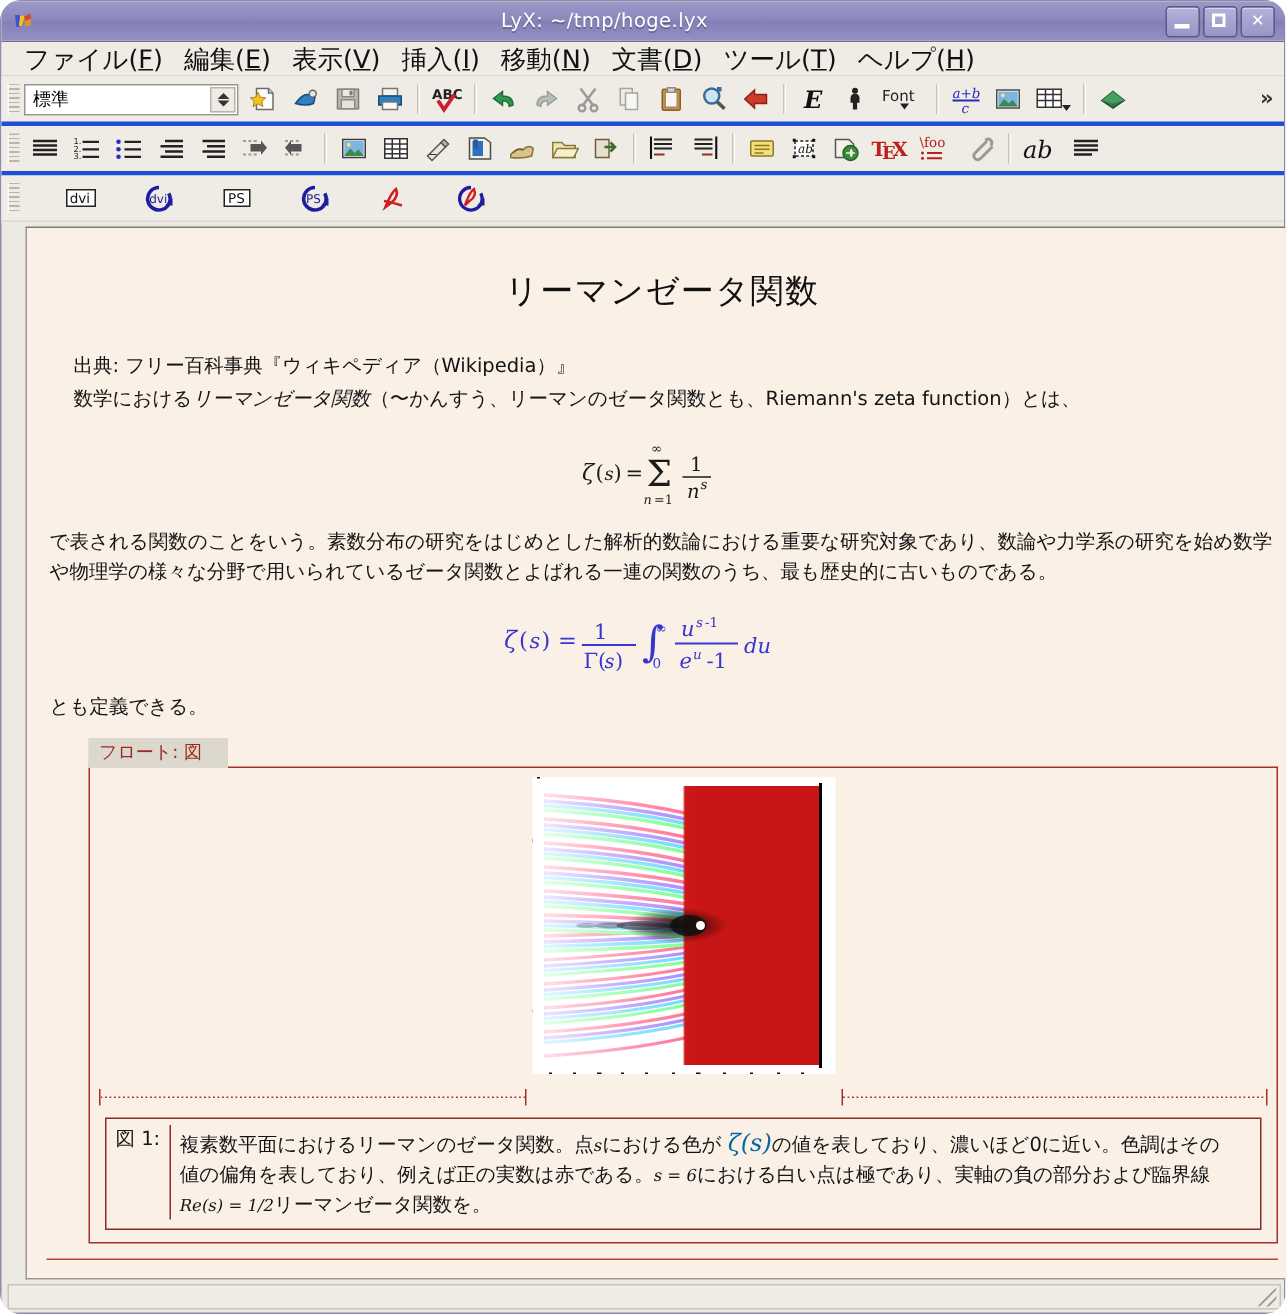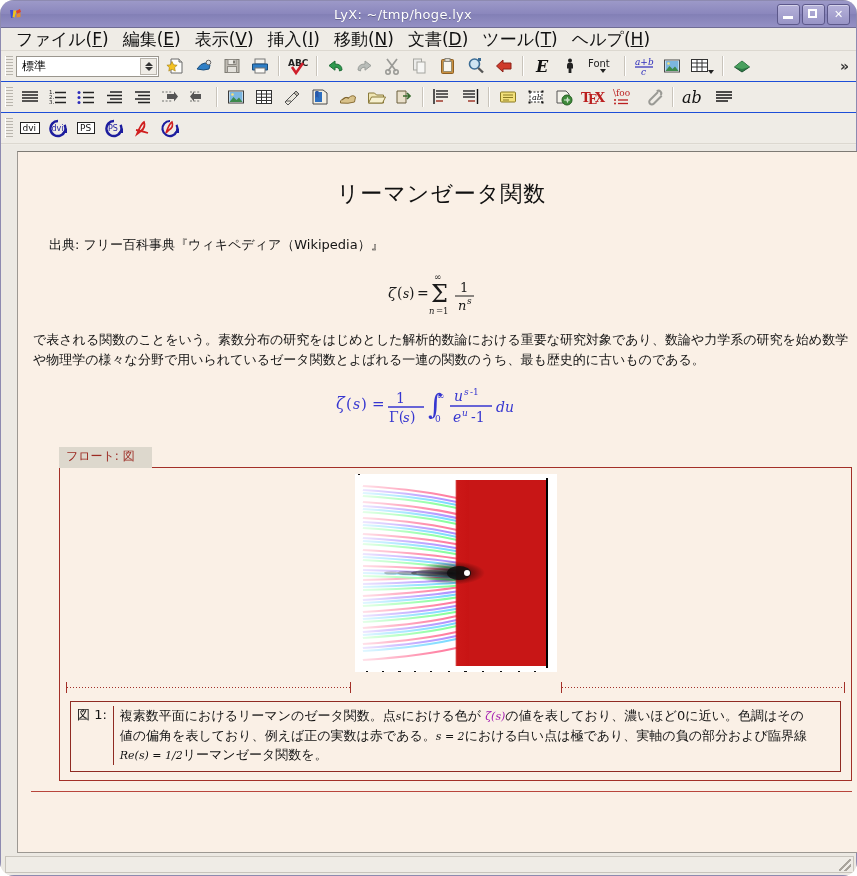--- a/index.html
+++ b/index.html
@@ -95,21 +95,21 @@
   }
   .mn { text-decoration: none; }
   .mn u { text-decoration: underline; }
 
   
   .toolbars { background: #efece6; padding-bottom: 1px; }
   .toolrow {
     display: flex; align-items: center;
     height: 28px;
     padding: 1px 0 1px 2px;
-    border-bottom: 1px solid #1d4ed8;
+    border-bottom: 3px solid #1d4ed8;
     background: #efece6;
   }
   .grip {
     width: 7px; height: 20px; margin: 0 3px 0 2px;
     background: repeating-linear-gradient(to bottom,
       #b9b5ad 0px, #b9b5ad 1px, #efece6 1px, #efece6 3px);
     border-left: 1px solid #ffffff;
     flex: 0 0 auto;
   }
   .tsep {
@@ -286,21 +286,21 @@
     border-left: 1px solid #8f2a22;
     padding-left: 6px;
     font-size: 13px;
     line-height: 1.5;
     color: #141414;
   }
   .hr-red {
     border: 0; border-top: 1px solid #b8453b;
     margin: 10px 0 6px 0;
   }
-  .math-blue { color: #a21caf; font-family: "DejaVu Serif", serif; font-style: italic; font-size: 11px; }
+  .math-blue { color: #0369a1; font-family: "DejaVu Serif", serif; font-style: italic; font-size: 16px; }
   .math-small { font-family: "DejaVu Serif", serif; font-style: italic; font-size: 11px; }
 
   
   .statusbar {
     position: absolute;
     left: 4px; top: 855px;
     width: 849px; height: 17px;
     background: #efece6;
     border: 1px solid #c8c4bc;
     box-sizing: border-box;
@@ -722,21 +722,21 @@
             <g stroke="#222" stroke-width="1.6">
               <line x1="2" y1="5" x2="18" y2="5"></line>
                 <line x1="2" y1="8" x2="18" y2="8"></line>
               <line x1="2" y1="11" x2="18" y2="11"></line>
                 <line x1="2" y1="14" x2="14" y2="14"></line>
             </g>
           </svg>
         </div>
       </div>
 
-      <div class="toolrow" style="border-bottom:1px solid #dcd8d0;">
+      <div class="toolrow" style="border-bottom:1px solid #dcd8d0;gap:24px;">
         <div class="grip"></div>
         <div class="tbtn">
           <svg width="24" height="20" viewBox="0 0 24 20">
             <rect x="2.5" y="4.5" width="19" height="11" fill="#fff" stroke="#222"></rect>
             <text x="4.5" y="13" font-size="9" font-family="DejaVu Sans, sans-serif" fill="#111">dvi</text>
           </svg>
         </div>
         <div class="tbtn">
           <svg width="24" height="20" viewBox="0 0 24 20">
             <path d="M12 3 a7.5 7.5 0 1 0 6.5 3.9" fill="none" stroke="#1d1d9e" stroke-width="2.4"></path>
@@ -774,20 +774,23 @@
     </div>
 
     <div class="doc-outer">
       <div class="doc-inner">
         <div class="doc-body">
 
           <div class="doc-title">リーマンゼータ関数</div>
 
           <div class="p sub">出典: フリー百科事典『ウィキペディア（Wikipedia）』</div>
 
+          <div class="p sub">
+            <span>数学における</span><em class="it">リーマンゼータ関数</em><span>（〜かんすう、リーマンのゼータ関数とも、Riemann's zeta function）とは、</span>
+          </div>
 
           <div class="formula-blk">
             <svg width="120" height="52" viewBox="0 0 120 52">
               <text x="6" y="32" font-size="15" font-family="DejaVu Serif, serif" font-style="italic" fill="#1a1a1a">ζ</text>
               <text x="15" y="32" font-size="14" font-family="DejaVu Serif, serif" fill="#1a1a1a">(</text>
               <text x="21" y="32" font-size="12" font-family="DejaVu Serif, serif" font-style="italic" fill="#1a1a1a">s</text>
               <text x="27" y="32" font-size="14" font-family="DejaVu Serif, serif" fill="#1a1a1a">)</text>
               <text x="35" y="32" font-size="14" font-family="DejaVu Serif, serif" fill="#1a1a1a">=</text>
               <text x="49" y="36" font-size="24" font-family="DejaVu Serif, serif" fill="#1a1a1a">Σ</text>
               <text x="52" y="14" font-size="9" font-family="DejaVu Serif, serif" fill="#1a1a1a">∞</text>
@@ -824,20 +827,21 @@
                 <text x="138" y="14" font-size="9">-1</text>
                 <line x1="118" y1="25" x2="160" y2="25" stroke="#3636d0" stroke-width="1.3"></line>
                 <text x="121" y="41" font-size="14" font-style="italic">e</text>
                 <text x="130" y="35" font-size="9" font-style="italic">u</text>
                 <text x="139" y="41" font-size="14">-1</text>
                 <text x="164" y="31" font-size="14" font-style="italic">du</text>
               </g>
             </svg>
           </div>
 
+          <div class="p">とも定義できる。</div>
 
           <div class="float-wrap">
             <div class="float-label">フロート: 図</div>
             <div class="float-box">
 
               <div class="fig-row">
                 <div class="fig-canvas">
                   <svg width="202" height="198" viewBox="0 0 202 198">
                     <defs>
 
@@ -995,21 +999,21 @@
                 <div class="cmark spacer"></div>
                 <div class="cmark">
                   <span class="cap"></span>
                     <span class="dots"></span>
                     <span class="cap"></span>
                 </div>
               </div>
 
               <div class="caption-box">
                 <div class="caption-num">図 1:</div>
-                <div class="caption-inner"><span>複素数平面におけるリーマンのゼータ関数。点</span><span class="math-small">s</span><span>における色が </span><span class="math-blue">ζ(s)</span><span>の値を表しており、濃いほど0に近い。色調はその値の偏角を表しており、例えば正の実数は赤である。</span><span class="math-small">s = 2</span><span>における白い点は極であり、実軸の負の部分および臨界線</span><span class="math-small">Re(s) = 1/2</span><span>リーマンゼータ関数を。</span></div>
+                <div class="caption-inner"><span>複素数平面におけるリーマンのゼータ関数。点</span><span class="math-small">s</span><span>における色が </span><span class="math-blue">ζ(s)</span><span>の値を表しており、濃いほど0に近い。色調はその値の偏角を表しており、例えば正の実数は赤である。</span><span class="math-small">s = 6</span><span>における白い点は極であり、実軸の負の部分および臨界線</span><span class="math-small">Re(s) = 1/2</span><span>リーマンゼータ関数を。</span></div>
               </div>
 
             </div>
           </div>
 
           <hr class="hr-red">
 
         </div>
       </div>
     </div>

